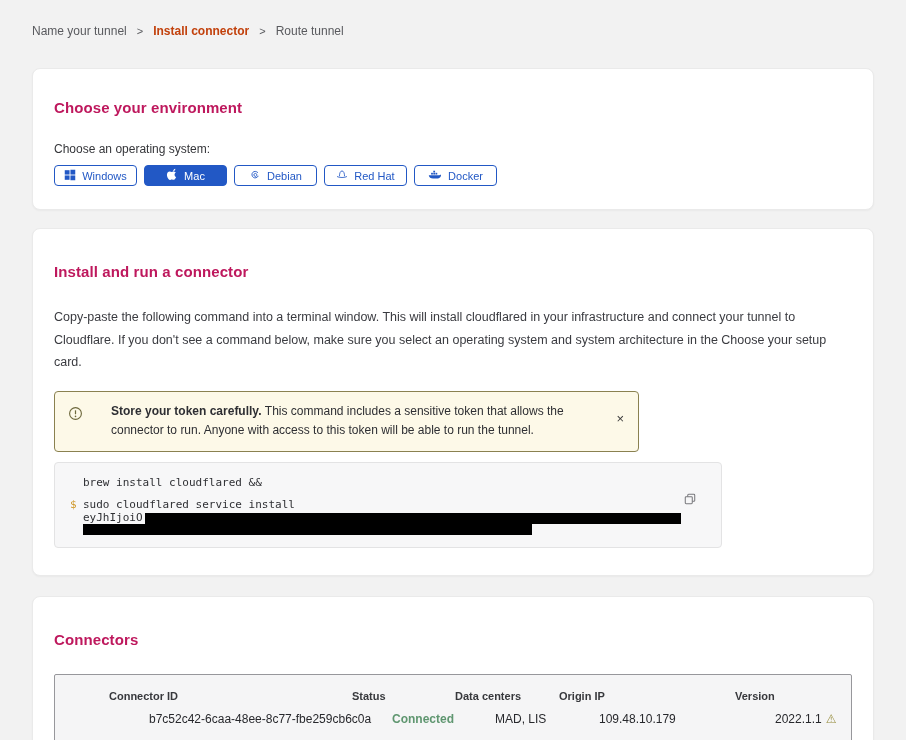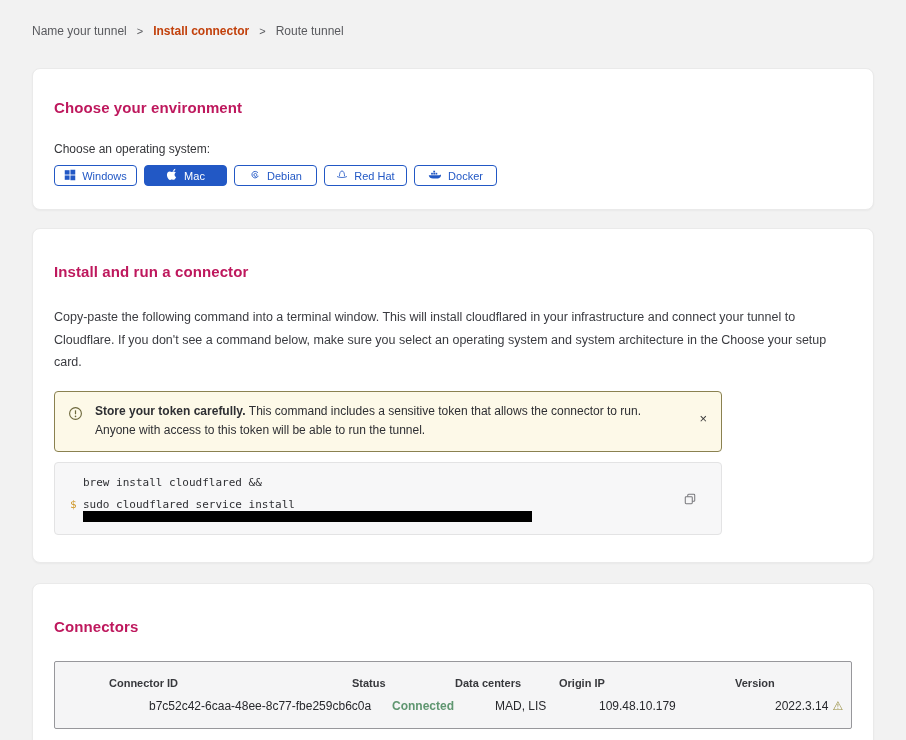--- a/index.html
+++ b/index.html
@@ -39,23 +39,23 @@
     cursor:pointer; padding:0;
   }
   .os-btn.selected { background:#2258c5; color:#fff; }
   .os-btn svg { flex:0 0 auto; }
 
   
   .card-install { margin-top:18px; padding:34px 29px 27px 21px; }
   .card-install p { margin-top:26px; font-size:12.5px; line-height:1.8; color:#3a3b40; }
 
   .warn-banner {
-    margin-top:17px; width:668px;
+    margin-top:17px; width:585px;
     background:#fdf9e8; border:1px solid #8a8150; border-radius:4px;
-    display:flex; align-items:flex-start; gap:12px;
+    display:flex; align-items:flex-start; gap:28px;
     padding:10px 12px 10px 13px;
   }
   .warn-banner .warn-text { font-size:12px; line-height:1.65; color:#2e2f33; flex:1; padding-right:8px; }
   .warn-banner .warn-text b { font-weight:bold; }
   .warn-close { background:none; border:none; font-size:13px; color:#3a3a3a; cursor:pointer; line-height:1; padding:4px 2px; margin-top:6px; }
   .warn-icon { margin-top:4px; flex:0 0 auto; }
 
   
   .code-block {
     position:relative;
@@ -176,20 +176,25 @@
       <div class="code-line">
         <span class="gutter"></span>
         <span>brew install cloudflared &amp;&amp;</span>
       </div>
       <div class="code-line cmd">
         <span class="gutter">$</span>
         <span>sudo cloudflared service install</span>
       </div>
       <div class="code-line">
         <span class="gutter"></span>
+        <span>eyJhIjoiO</span>
+        <span class="redact-bar bar1"></span>
+      </div>
+      <div class="code-line">
+        <span class="gutter"></span>
         <span class="redact-bar bar2"></span>
       </div>
       <button class="copy-btn"><svg width="14" height="14" viewBox="0 0 16 16" fill="none" stroke="#7a7a7e" stroke-width="1.2">
             <rect x="2.6" y="5.4" width="8" height="8" rx="1"></rect>
             <path d="M5.4 5.4V3.6a1 1 0 0 1 1-1h6a1 1 0 0 1 1 1v6a1 1 0 0 1-1 1h-1.8"></path>
           </svg></button>
     </div>
   </div>
 
   <div class="card card-conn">
@@ -201,20 +206,20 @@
         <span>Data centers</span>
         <span>Origin IP</span>
         <span>Version</span>
       </div>
       <div class="conn-grid row">
         <span>b7c52c42-6caa-48ee-8c77-fbe259cb6c0a</span>
         <span class="status-connected">Connected</span>
         <span>MAD, LIS</span>
         <span>109.48.10.179</span>
         <span class="version-cell">
-          <span>2022.3.14</span>
+          <span>2022.1.1</span>
           <span class="tri-warn">⚠</span>
         </span>
       </div>
     </div>
   </div>
 
 </div>
 
 </body></html>

